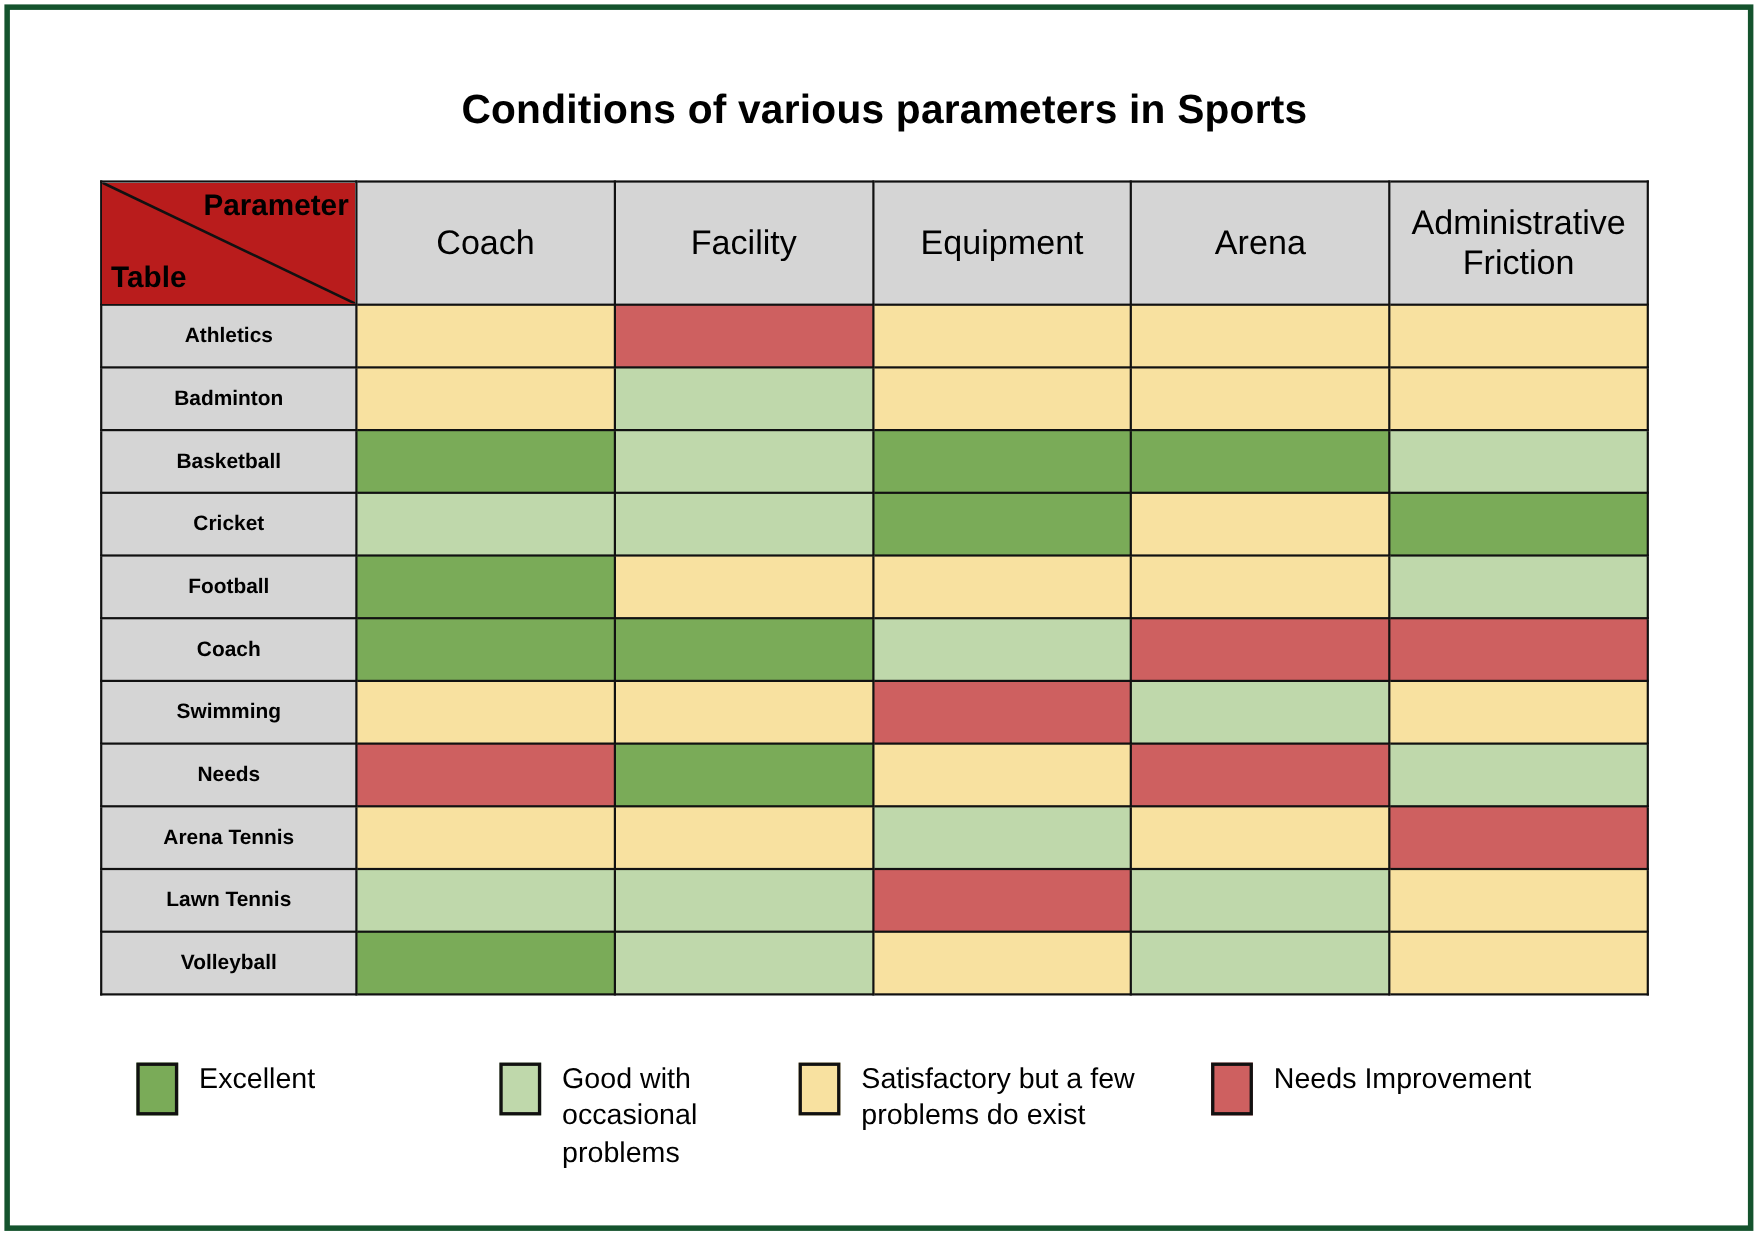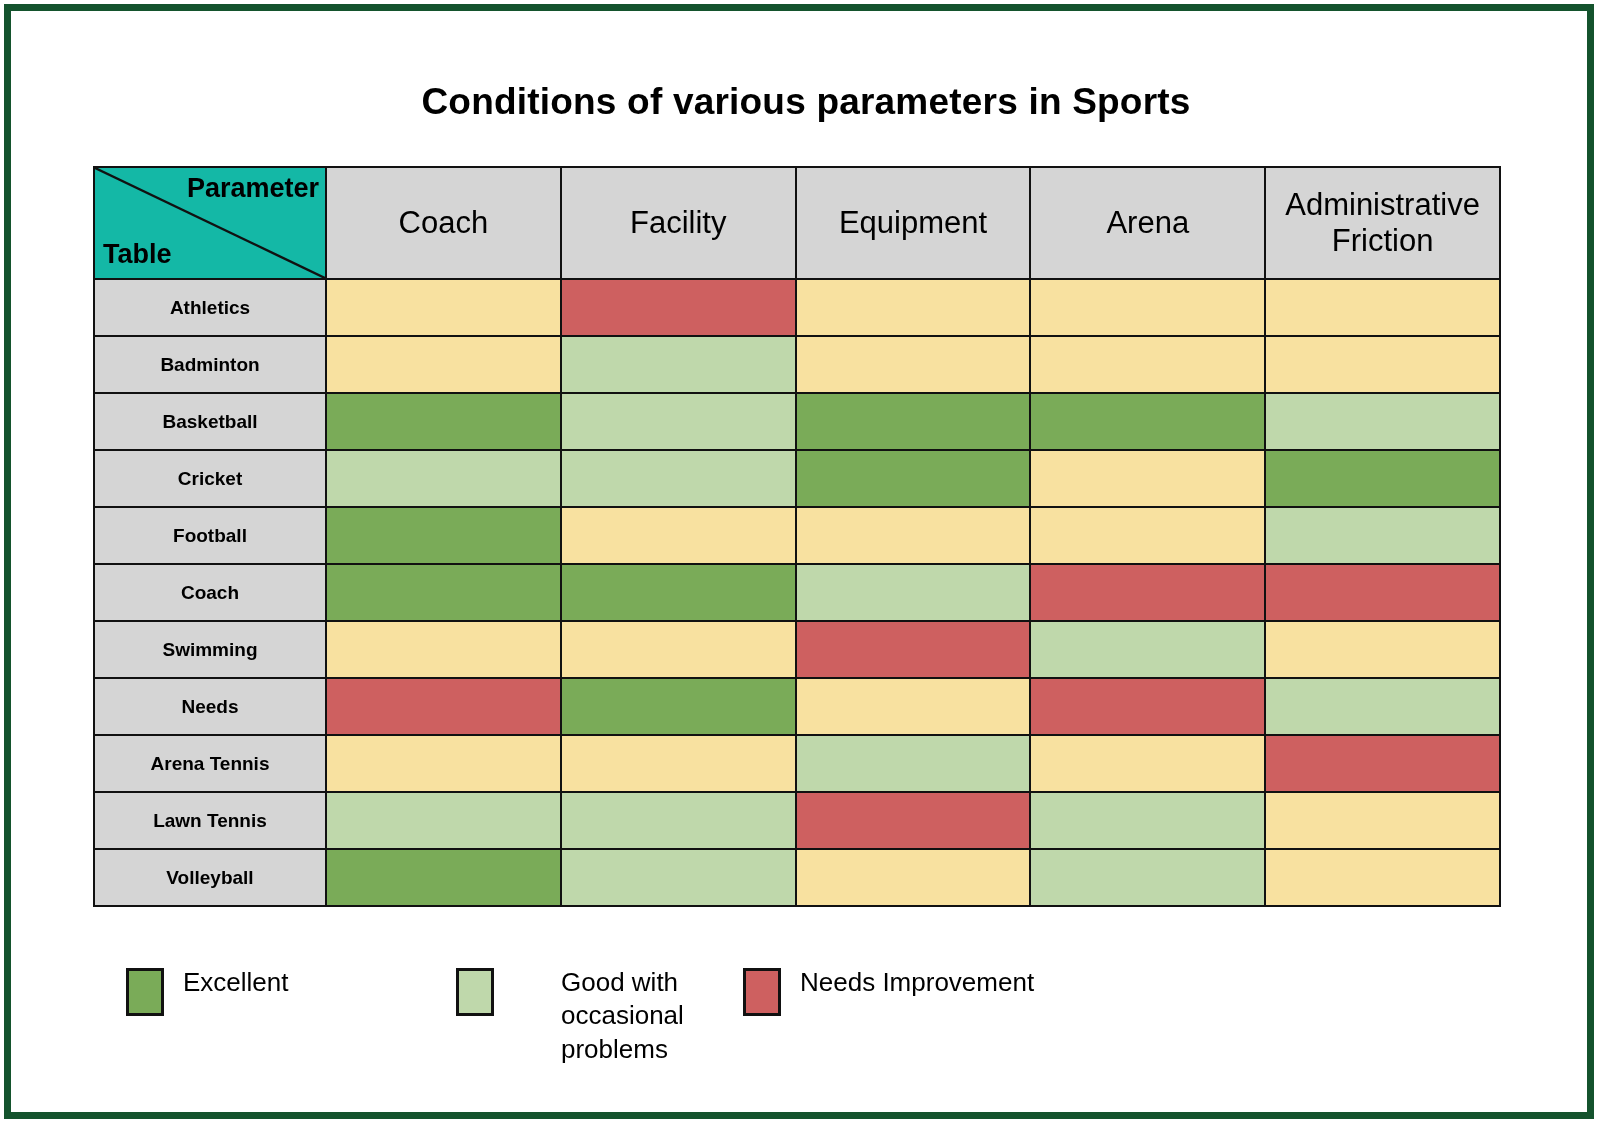--- a/index.html
+++ b/index.html
@@ -12,21 +12,21 @@
     height: 1125px;
     font-family: "Liberation Sans", sans-serif;
     overflow: hidden;
   }
   #frame {
     position: absolute;
     left: 4px;
     top: 4px;
     width: 1590px;
     height: 1115px;
-    border: 7px solid #14532d;
+    border: 5px solid #14532d;
     background: #ffffff;
     box-sizing: border-box;
   }
   #title {
     position: absolute;
     left: 0;
     top: 70px;
     width: 1590px;
     text-align: center;
     font-size: 37px;
@@ -45,21 +45,21 @@
     table-layout: fixed;
   }
   #matrix td, #matrix th {
     border: 2px solid #111111;
     padding: 0;
     margin: 0;
   }
   .corner-cell {
     width: 230px;
     height: 110px;
-    background: #14b8a6;
+    background: #b91c1c;
     position: relative;
     vertical-align: top;
   }
   .corner-cell .diag {
     position: absolute;
     left: 0; top: 0;
     width: 100%; height: 100%;
   }
   .corner-label-top {
     position: absolute;
@@ -114,21 +114,21 @@
     display: flex;
     flex-direction: row;
     align-items: flex-start;
   }
   .legend-item {
     display: flex;
     flex-direction: row;
     align-items: flex-start;
   }
   .legend-item.w1 { width: 330px; }
-  .legend-item.w2 { width: 272px; gap: 48px; }
+  .legend-item.w2 { width: 272px; }
   .legend-item.w3 { width: 360px; }
   .legend-item.w4 { width: 300px; margin-left: 15px; }
   .swatch {
     width: 38px;
     height: 48px;
     border: 3px solid #111111;
     box-sizing: border-box;
     flex: 0 0 auto;
     margin-top: 2px;
   }
@@ -258,19 +258,23 @@
 
   <div id="legend">
     <div class="legend-item w1">
       <span class="swatch" style="background: rgb(122, 171, 88);"></span>
       <span class="legend-text">Excellent</span>
     </div>
     <div class="legend-item w2">
       <span class="swatch" style="background: rgb(191, 216, 171);"></span>
       <span class="legend-text">Good with occasional problems</span>
     </div>
+    <div class="legend-item w3">
+      <span class="swatch" style="background: rgb(248, 225, 160);"></span>
+      <span class="legend-text">Satisfactory but a few problems do exist</span>
+    </div>
     <div class="legend-item w4">
       <span class="swatch" style="background: rgb(206, 96, 96);"></span>
       <span class="legend-text">Needs Improvement</span>
     </div>
   </div>
 
 </div>
 
 </body></html>

